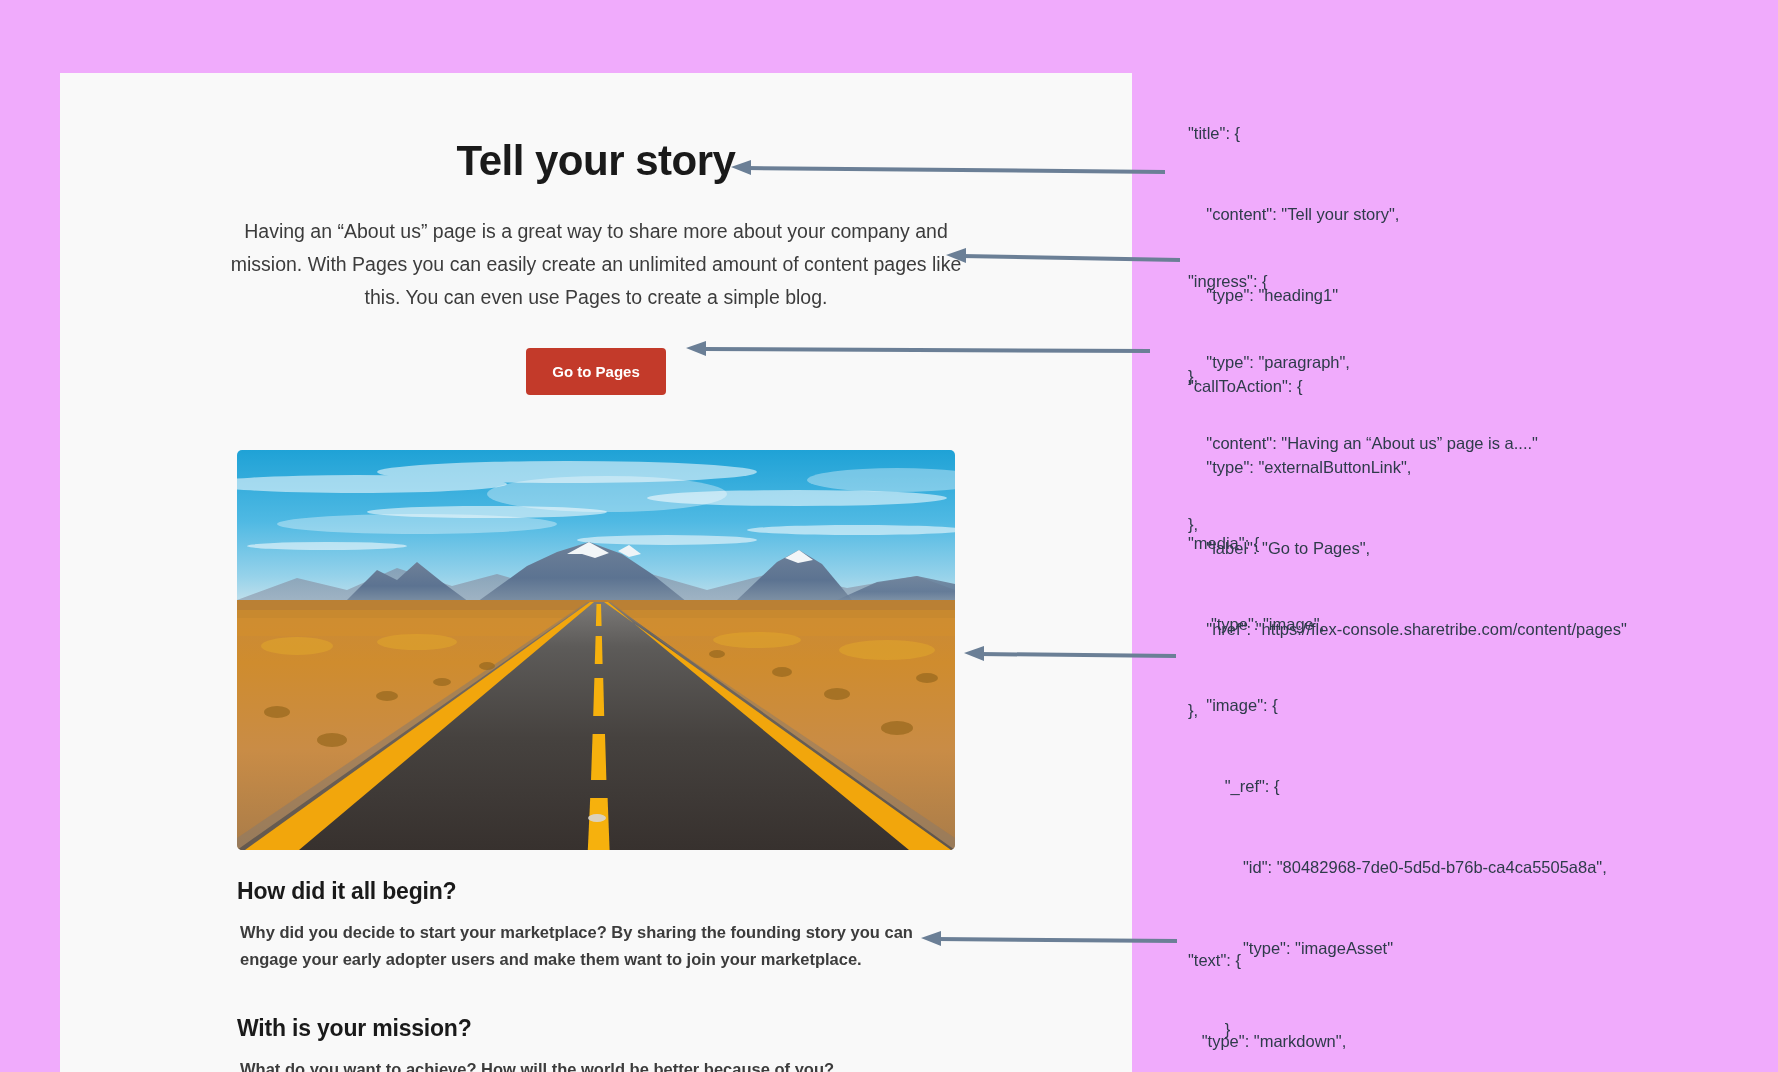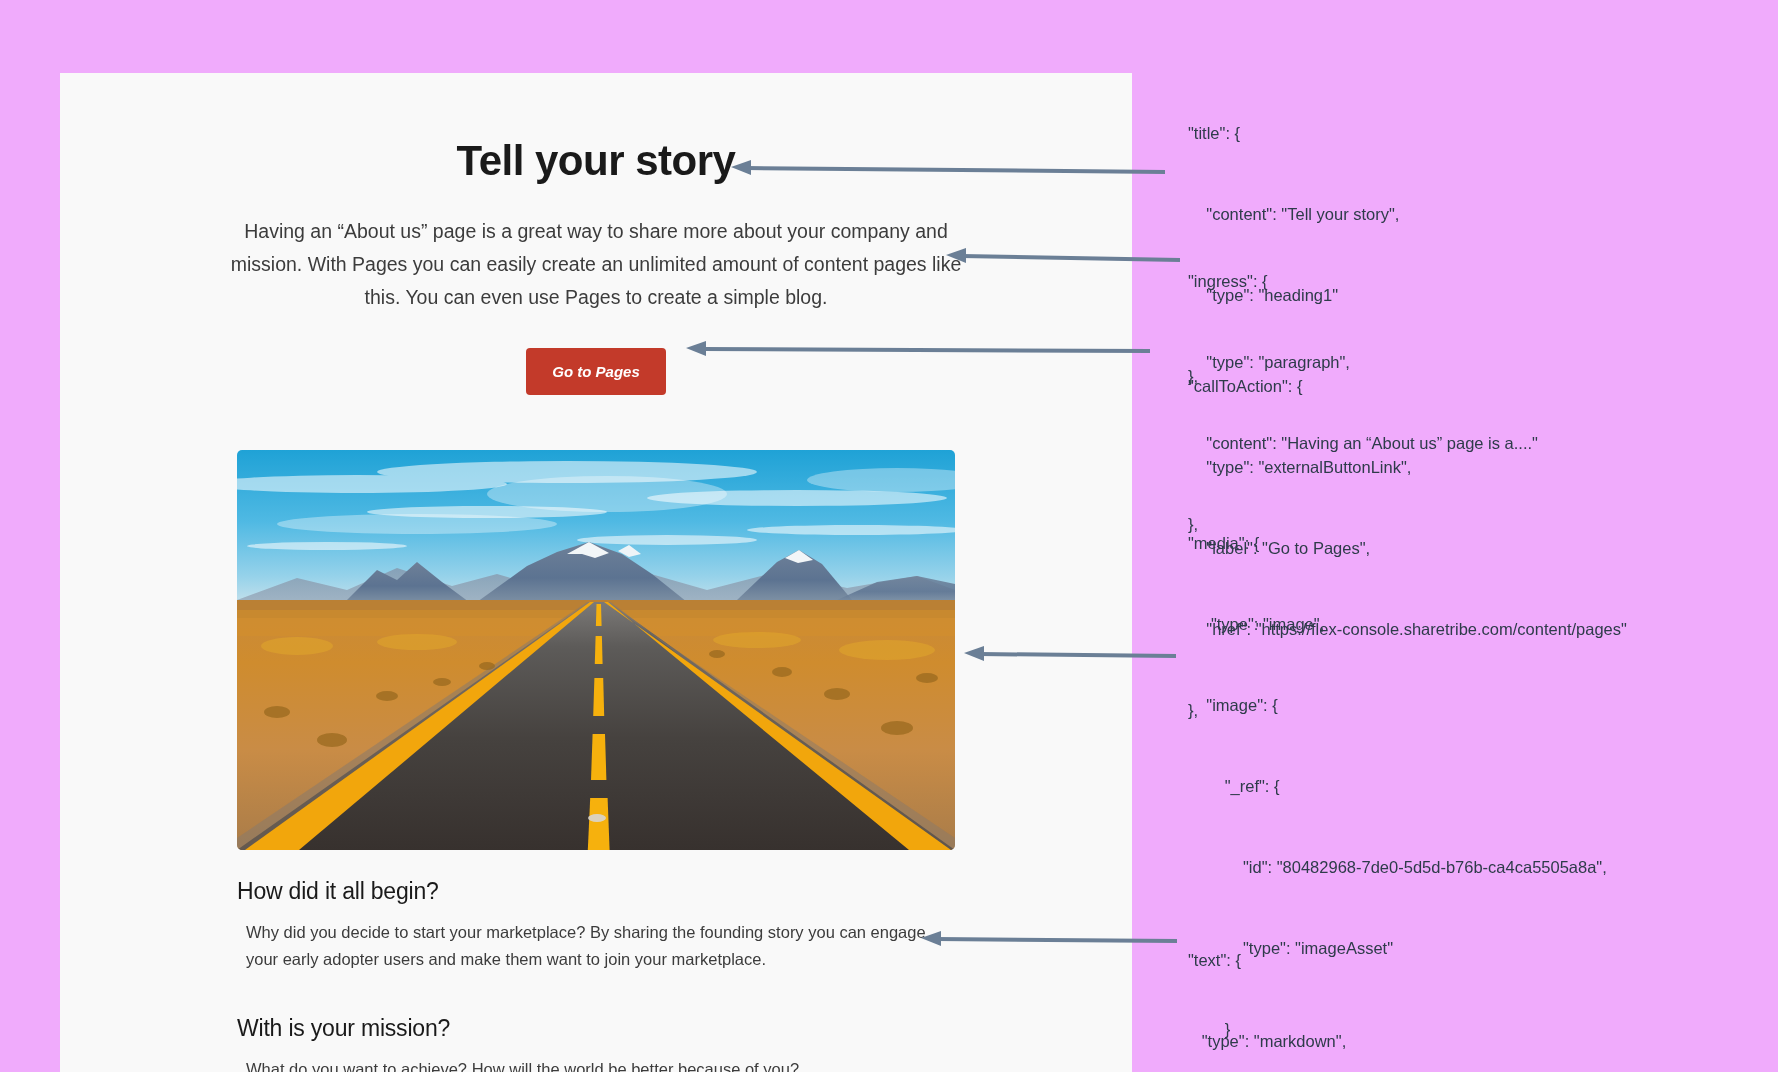--- a/index.html
+++ b/index.html
@@ -68,21 +68,20 @@
     background: #c33a2a;
     color: #ffffff;
     font-size: 15px;
     font-weight: 600;
     border: none;
     border-radius: 4px;
     padding: 16px 26px;
     cursor: pointer;
     font-family: "Liberation Sans", sans-serif;
     line-height: 1;
-    font-style: italic;
   }
 
   
   .hero-media {
     position: relative;
     width: 718px;
     height: 400px;
     margin: 55px auto 0 auto;
     border-radius: 5px;
     overflow: hidden;
@@ -90,30 +89,31 @@
   .hero-media svg { display: block; width: 100%; height: 100%; }
 
   
   .md-body {
     width: 718px;
     margin: 28px auto 0 auto;
   }
   .md-h3 {
     margin: 22px 0 14px 0;
     font-size: 23px;
-    font-weight: 400;
+    font-weight: 700;
     color: #1a1a1a;
     letter-spacing: -0.2px;
   }
   .md-h3.second { margin-top: 42px; }
   .md-p {
-    margin: 9px;
+    margin: 3px;
     font-size: 16.5px;
     line-height: 27px;
     color: #3c3c3c;
+    font-weight: bold;
   }
 
   
   .json-col {
     position: absolute;
     left: 1188px;
     top: 66px;
     width: 590px;
     color: #2e3b4a;
     font-size: 16.5px;

